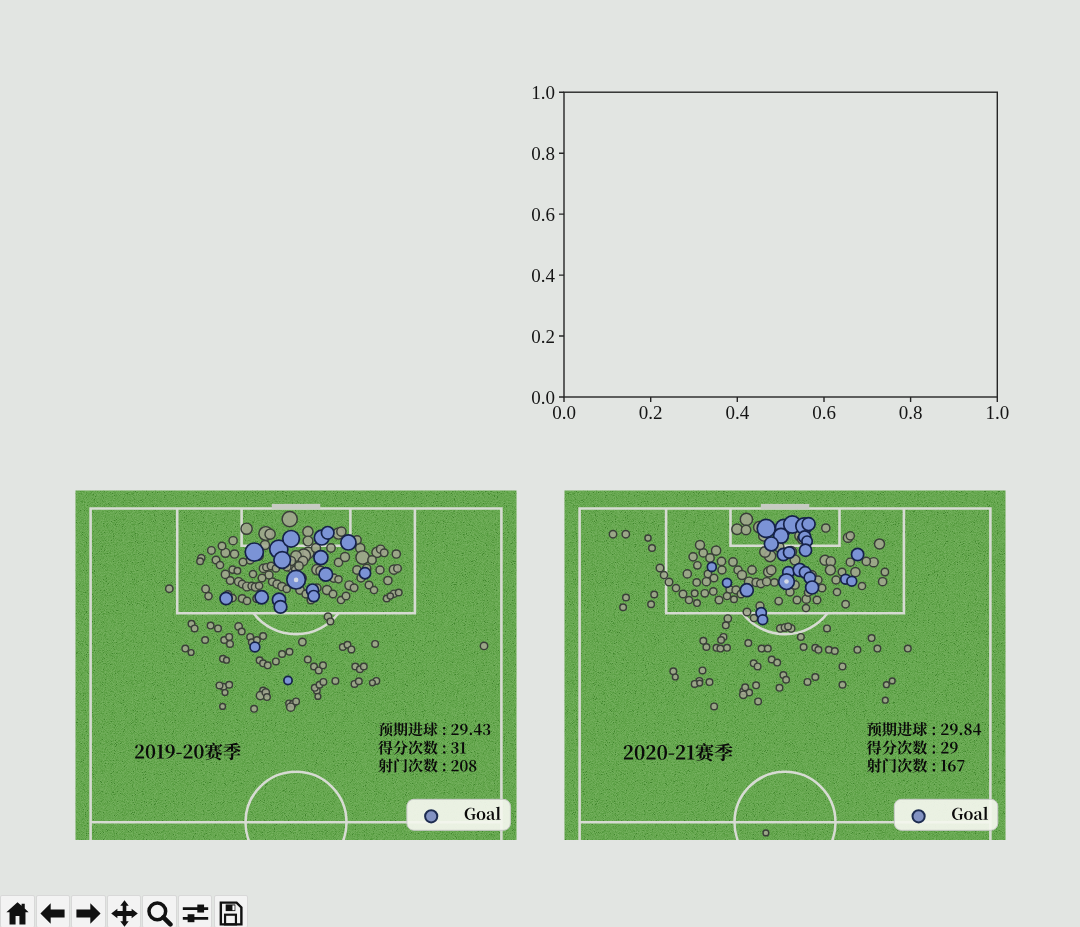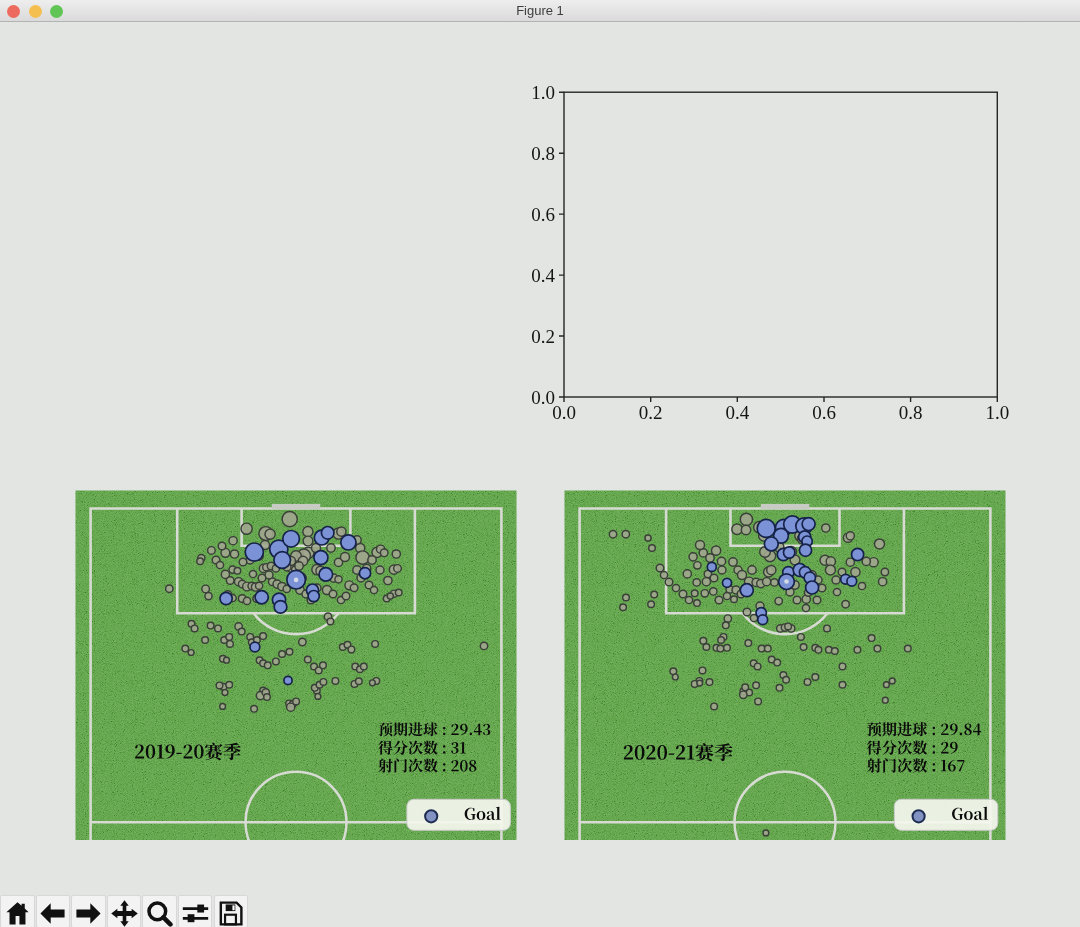--- a/index.html
+++ b/index.html
@@ -9,30 +9,20 @@
 .tl{position:absolute;top:4.5px;width:13px;height:13px;border-radius:50%}
 .title{position:absolute;left:0;right:0;top:0;height:22px;line-height:22px;text-align:center;font-size:13px;color:#3f3f3f}
 .canvas{position:absolute;left:0;top:22px}
 .toolbar{position:absolute;left:0;top:895px;width:1080px;height:32px;background:#e2e5e2;display:flex}
 .tbtn{width:34.5px;height:33px;margin-right:1.1px;background:#f3f3f3;border:1px solid #d8d8d8;border-radius:2px;display:flex;align-items:center;justify-content:center;padding-top:3px}
 </style>
 </head>
 <body>
 <div class="win">
 
-<div class="titlebar">
-
-<div class="tl" style="left:6.5px;background:#ed6a5e"></div>
-
-<div class="tl" style="left:28.5px;background:#f5bf4f"></div>
-
-<div class="tl" style="left:50px;background:#61c555"></div>
-
-<div class="title">Figure 1</div>
-</div>
 
 <div class="canvas">
 <svg width="1080" height="873" viewBox="0 22 1080 873" xmlns="http://www.w3.org/2000/svg" style="display:block">
 <defs>
 <filter id="grain" x="0" y="0" width="100%" height="100%">
             <feTurbulence type="fractalNoise" baseFrequency="1.1" numOctaves="2" stitchTiles="stitch"></feTurbulence>
             <feColorMatrix type="saturate" values="0"></feColorMatrix>
             <feComponentTransfer>
               <feFuncR type="linear" slope="2.5" intercept="-0.75"></feFuncR>
               <feFuncG type="linear" slope="2.5" intercept="-0.75"></feFuncG>

